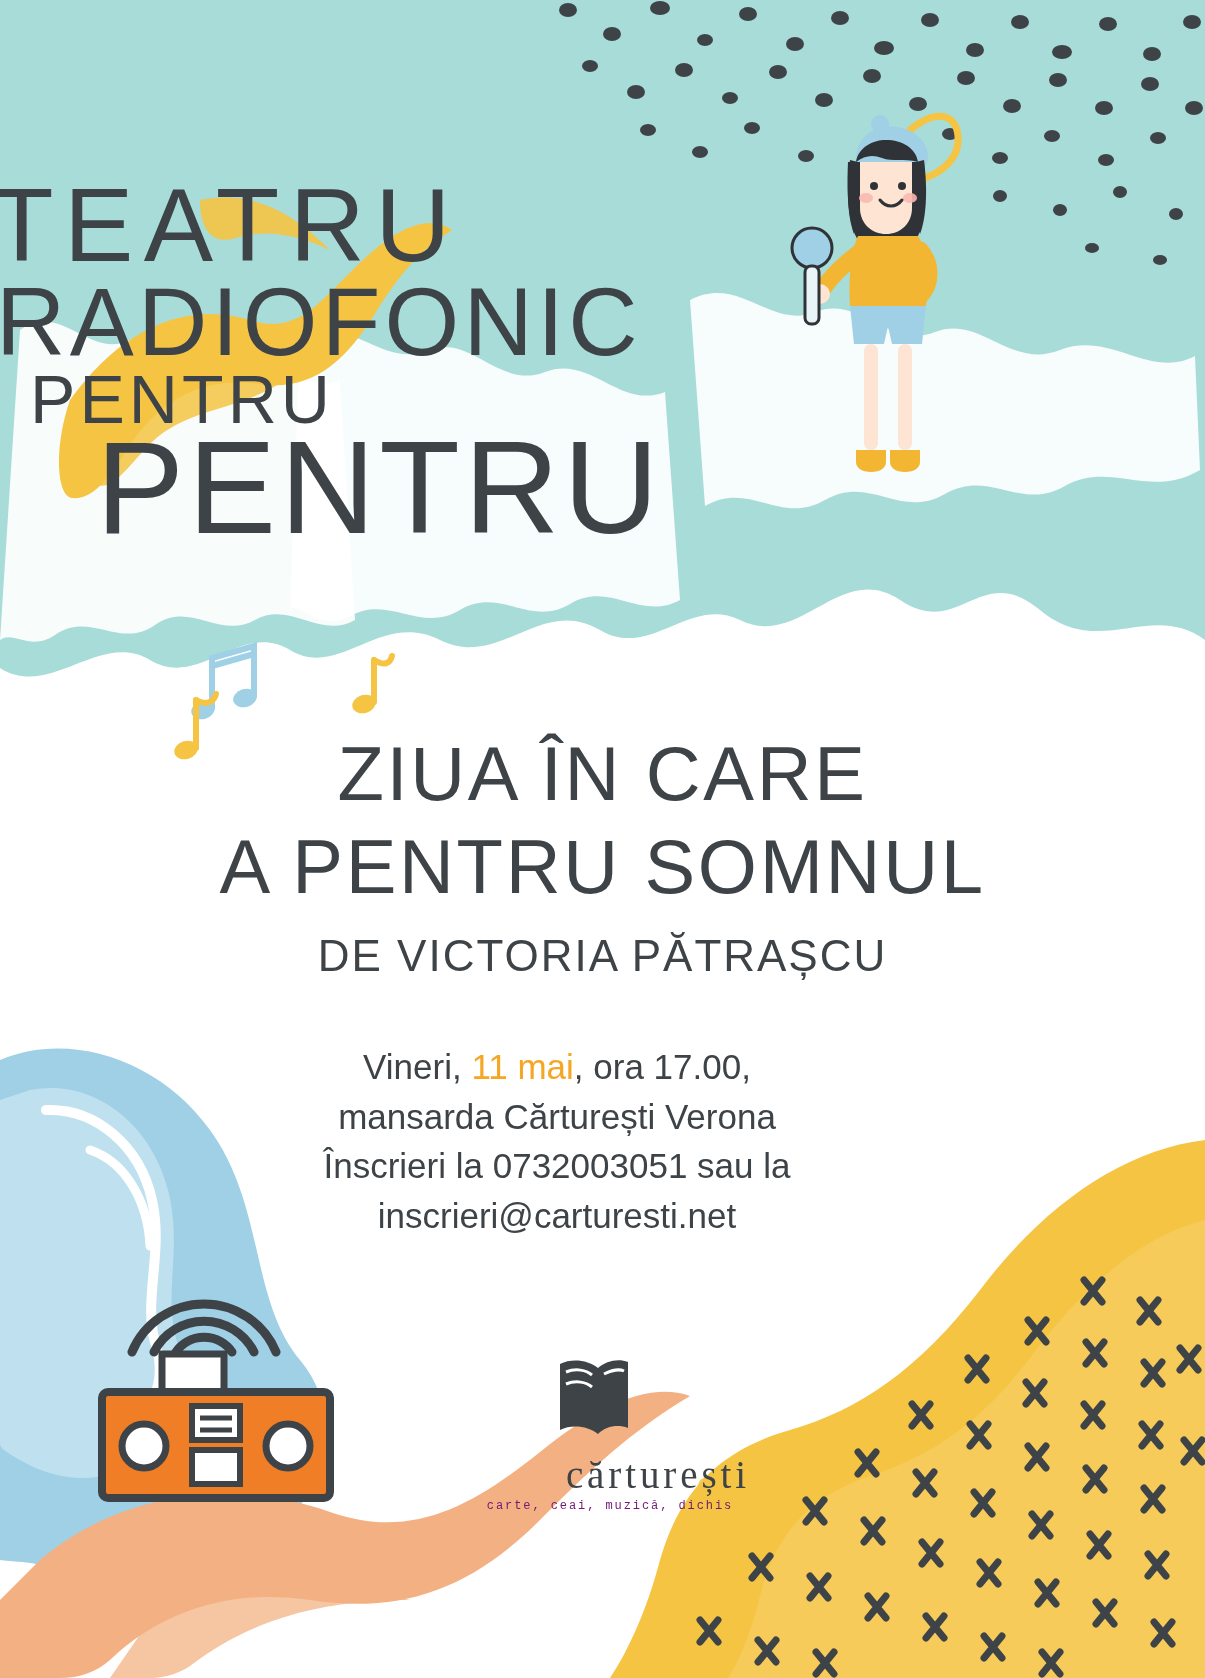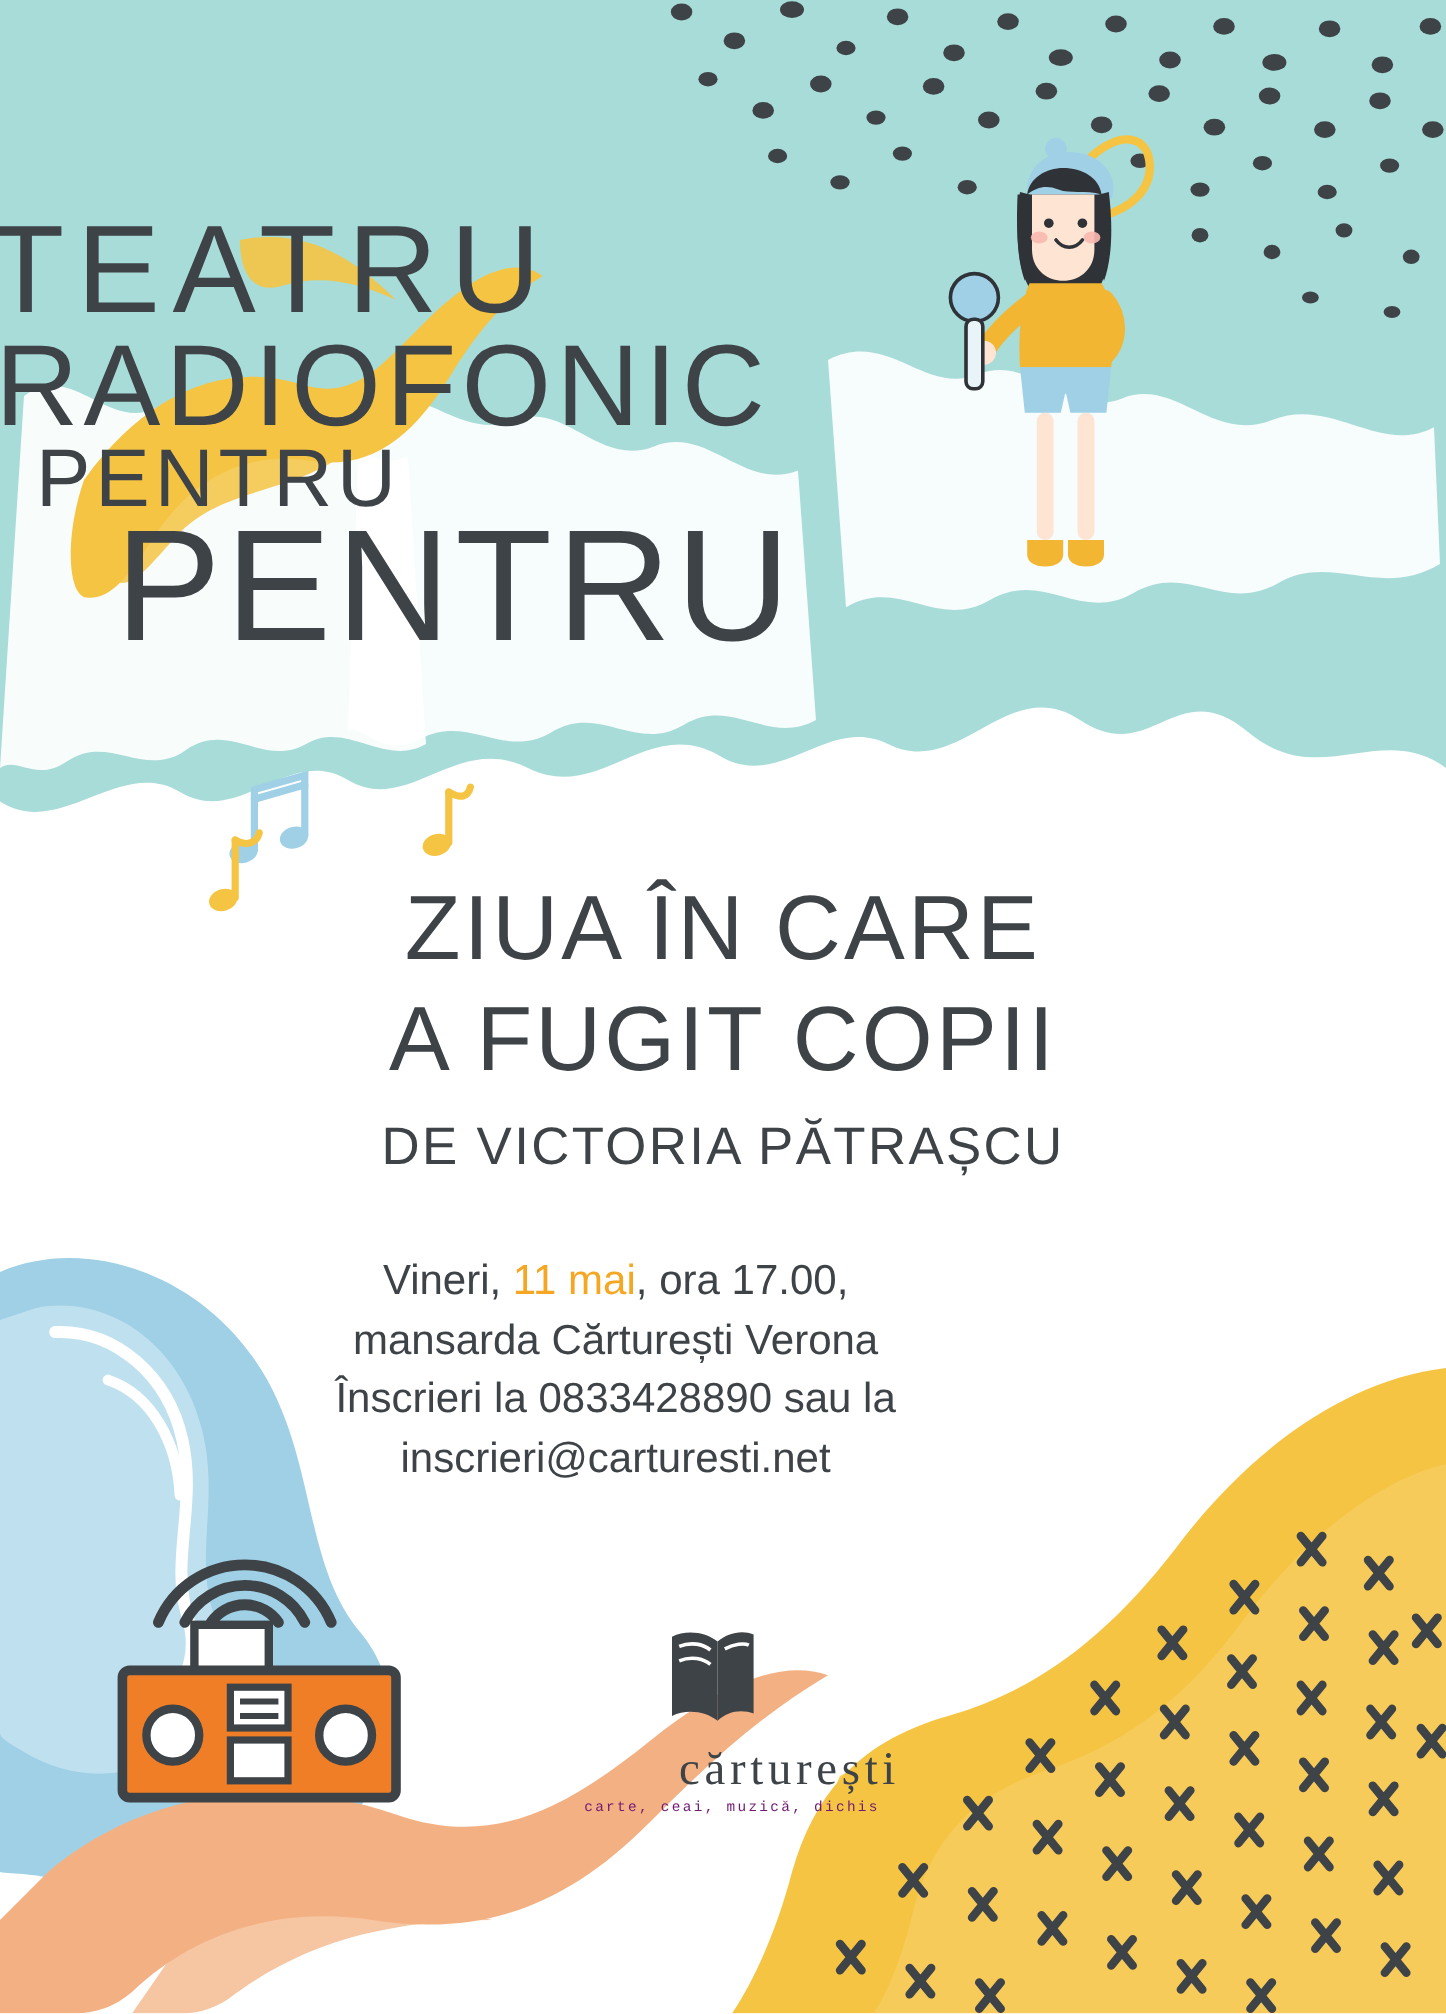--- a/index.html
+++ b/index.html
@@ -76,20 +76,21 @@
   .details {
     position: absolute;
     left: 0;
     top: 1042px;
     width: 1026px;
     text-align: center;
     z-index: 6;
     font-size: 35px;
     line-height: 1.42;
     color: #3e4347;
+    padding-left: 44px;
   }
   .details .accent { color: #f5a623; }
   .details div { white-space: nowrap; }
 
   
   .radio-icon {
     position: absolute;
     left: 96px;
     top: 1248px;
     width: 240px;
@@ -365,30 +366,30 @@
 
     <g fill="none" stroke="#f5c443" stroke-width="6" stroke-linecap="round">
       <path d="M224,72 V30"></path>
       <path d="M224,30 C234,36 240,34 242,26"></path>
     </g>
     <ellipse cx="214" cy="74" rx="12" ry="9" fill="#f5c443" transform="rotate(-16 214 74)"></ellipse>
   </svg>
 
   <div class="play-block">
     <div class="play-title">ZIUA ÎN CARE</div>
-    <div class="play-title">A FUGIT COPII</div>
+    <div class="play-title">A PENTRU SOMNUL</div>
     <div class="play-author">DE VICTORIA PĂTRAȘCU</div>
   </div>
 
   <div class="details">
     <div>
       <span>Vineri, </span><span class="accent">11 mai</span><span>, ora 17.00,</span>
     </div>
     <div>mansarda Cărturești Verona</div>
-    <div>Înscrieri la 0833428890 sau la</div>
+    <div>Înscrieri la 0732003051 sau la</div>
     <div>inscrieri@carturesti.net</div>
   </div>
 
   <svg class="radio-icon" viewBox="0 0 240 270">
 
     <g fill="none" stroke="#3e4347" stroke-width="9" stroke-linecap="round">
       <path d="M36,104 A78,78 0 0 1 180,104"></path>
       <path d="M58,104 A56,56 0 0 1 158,104"></path>
       <path d="M80,104 A34,34 0 0 1 136,104"></path>
     </g>

